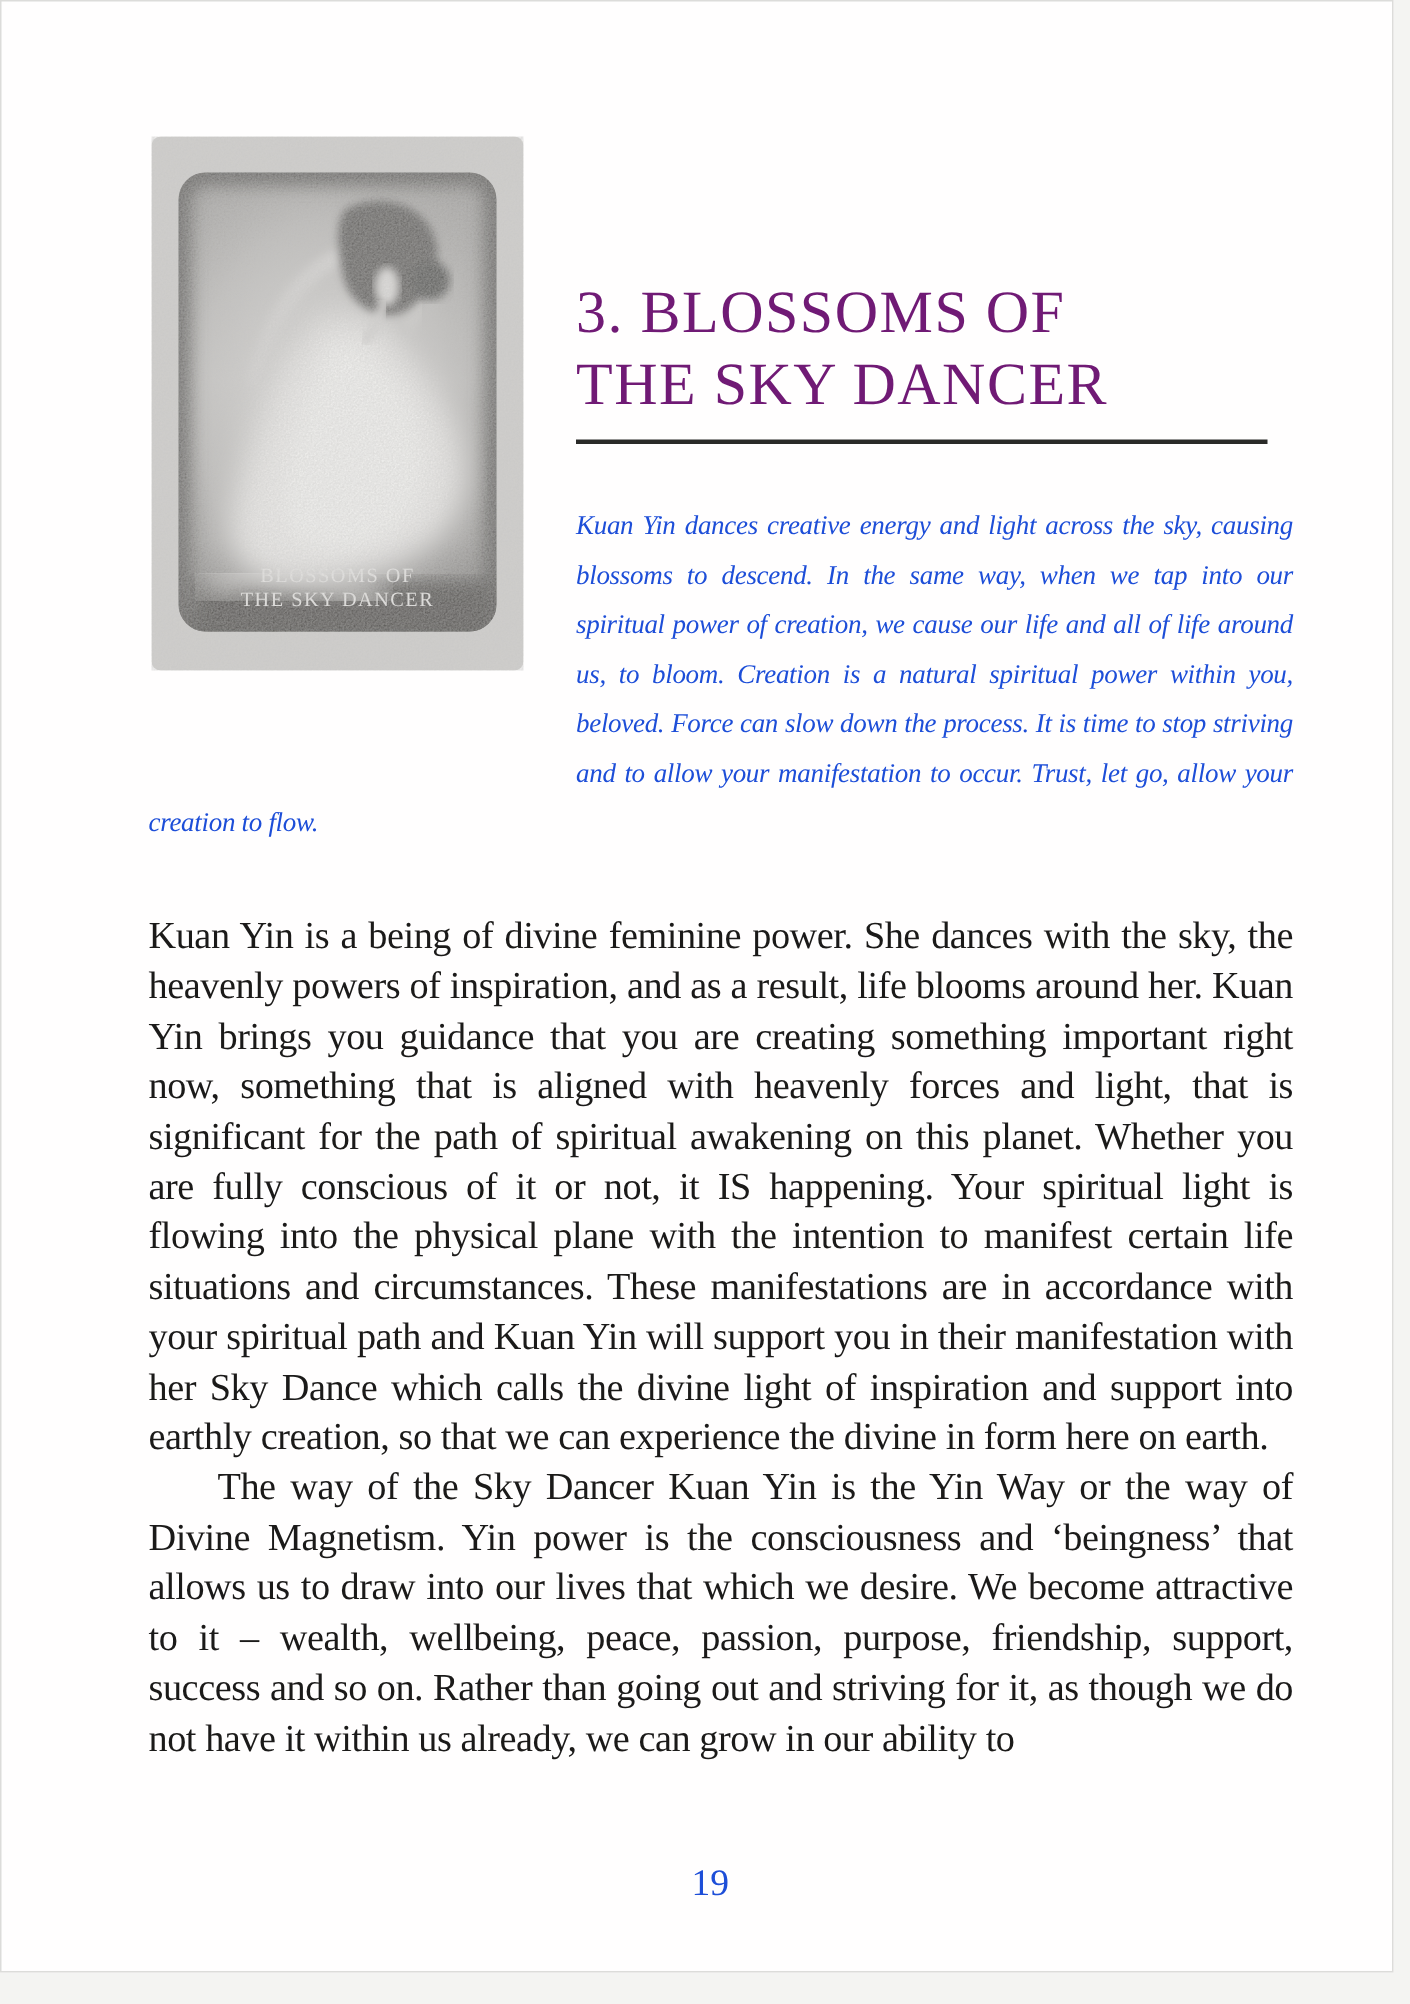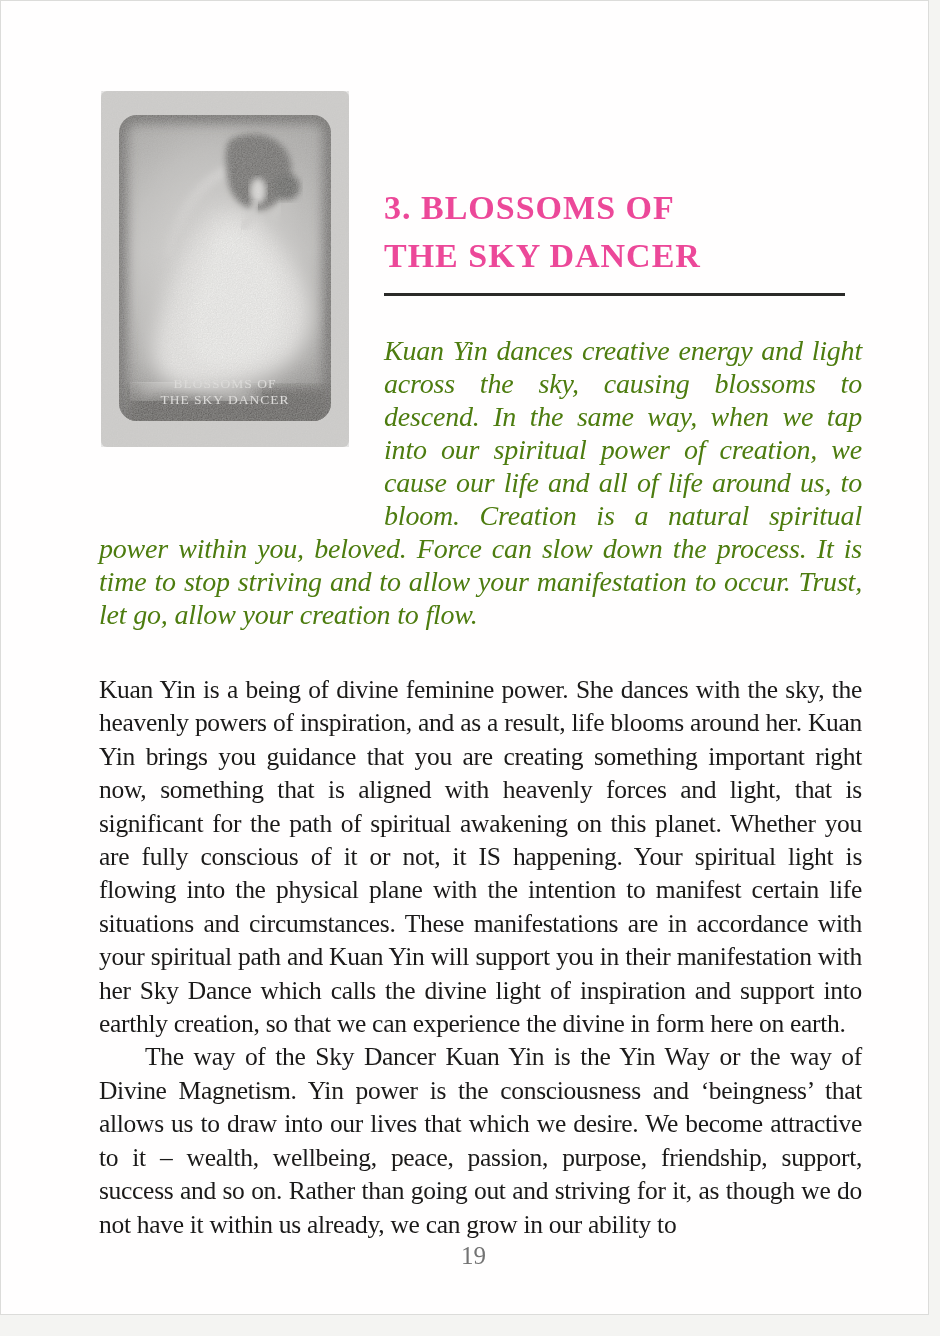--- a/index.html
+++ b/index.html
@@ -23,59 +23,59 @@
   }
   .card {
     float: left;
     width: 248px; height: 408px;
     margin: 2px 35px 10px 2px;
   }
   .card svg { display: block; width: 248px; height: 356px; }
   h1.chapter-title {
     margin: 0;
     padding: 95px 0 0 0;
-    font-weight: 700;
-    font-size: 34px;
+    font-weight: 400;
+    font-size: 40px;
     line-height: 48px;
     letter-spacing: 1px;
-    color: #ec4899;
+    color: #701a75;
   }
   h1.chapter-title span { display: block; }
   .rule {
     border: 0;
     height: 3px;
     background: #2a2a28;
     margin: 13px 17px 0 0;
   }
   .intro {
     margin: 38px 0 0 0;
     font-style: italic;
-    font-size: 28px;
+    font-size: 18px;
     line-height: 33px;
     letter-spacing: -0.2px;
     text-align: justify;
-    color: #4d7c0f;
+    color: #1d4ed8;
   }
   .para {
     margin: 0;
     font-size: 25.5px;
     line-height: 33.4px;
     letter-spacing: -0.3px;
     text-align: justify;
     color: #1b1a19;
   }
   .para.first { margin-top: 42px; }
   .para.indent { text-indent: 46px; }
   .page-number {
     position: absolute;
     left: 98px; right: 80px;
     bottom: 44px;
     text-align: center;
     font-size: 25px;
-    color: #737373;
+    color: #1d4ed8;
   }
 </style>
 </head>
 <body>
 
 <div class="page">
   <div class="content">
 
     <div class="card">
       <svg viewBox="0 0 248 356" xmlns="http://www.w3.org/2000/svg">

